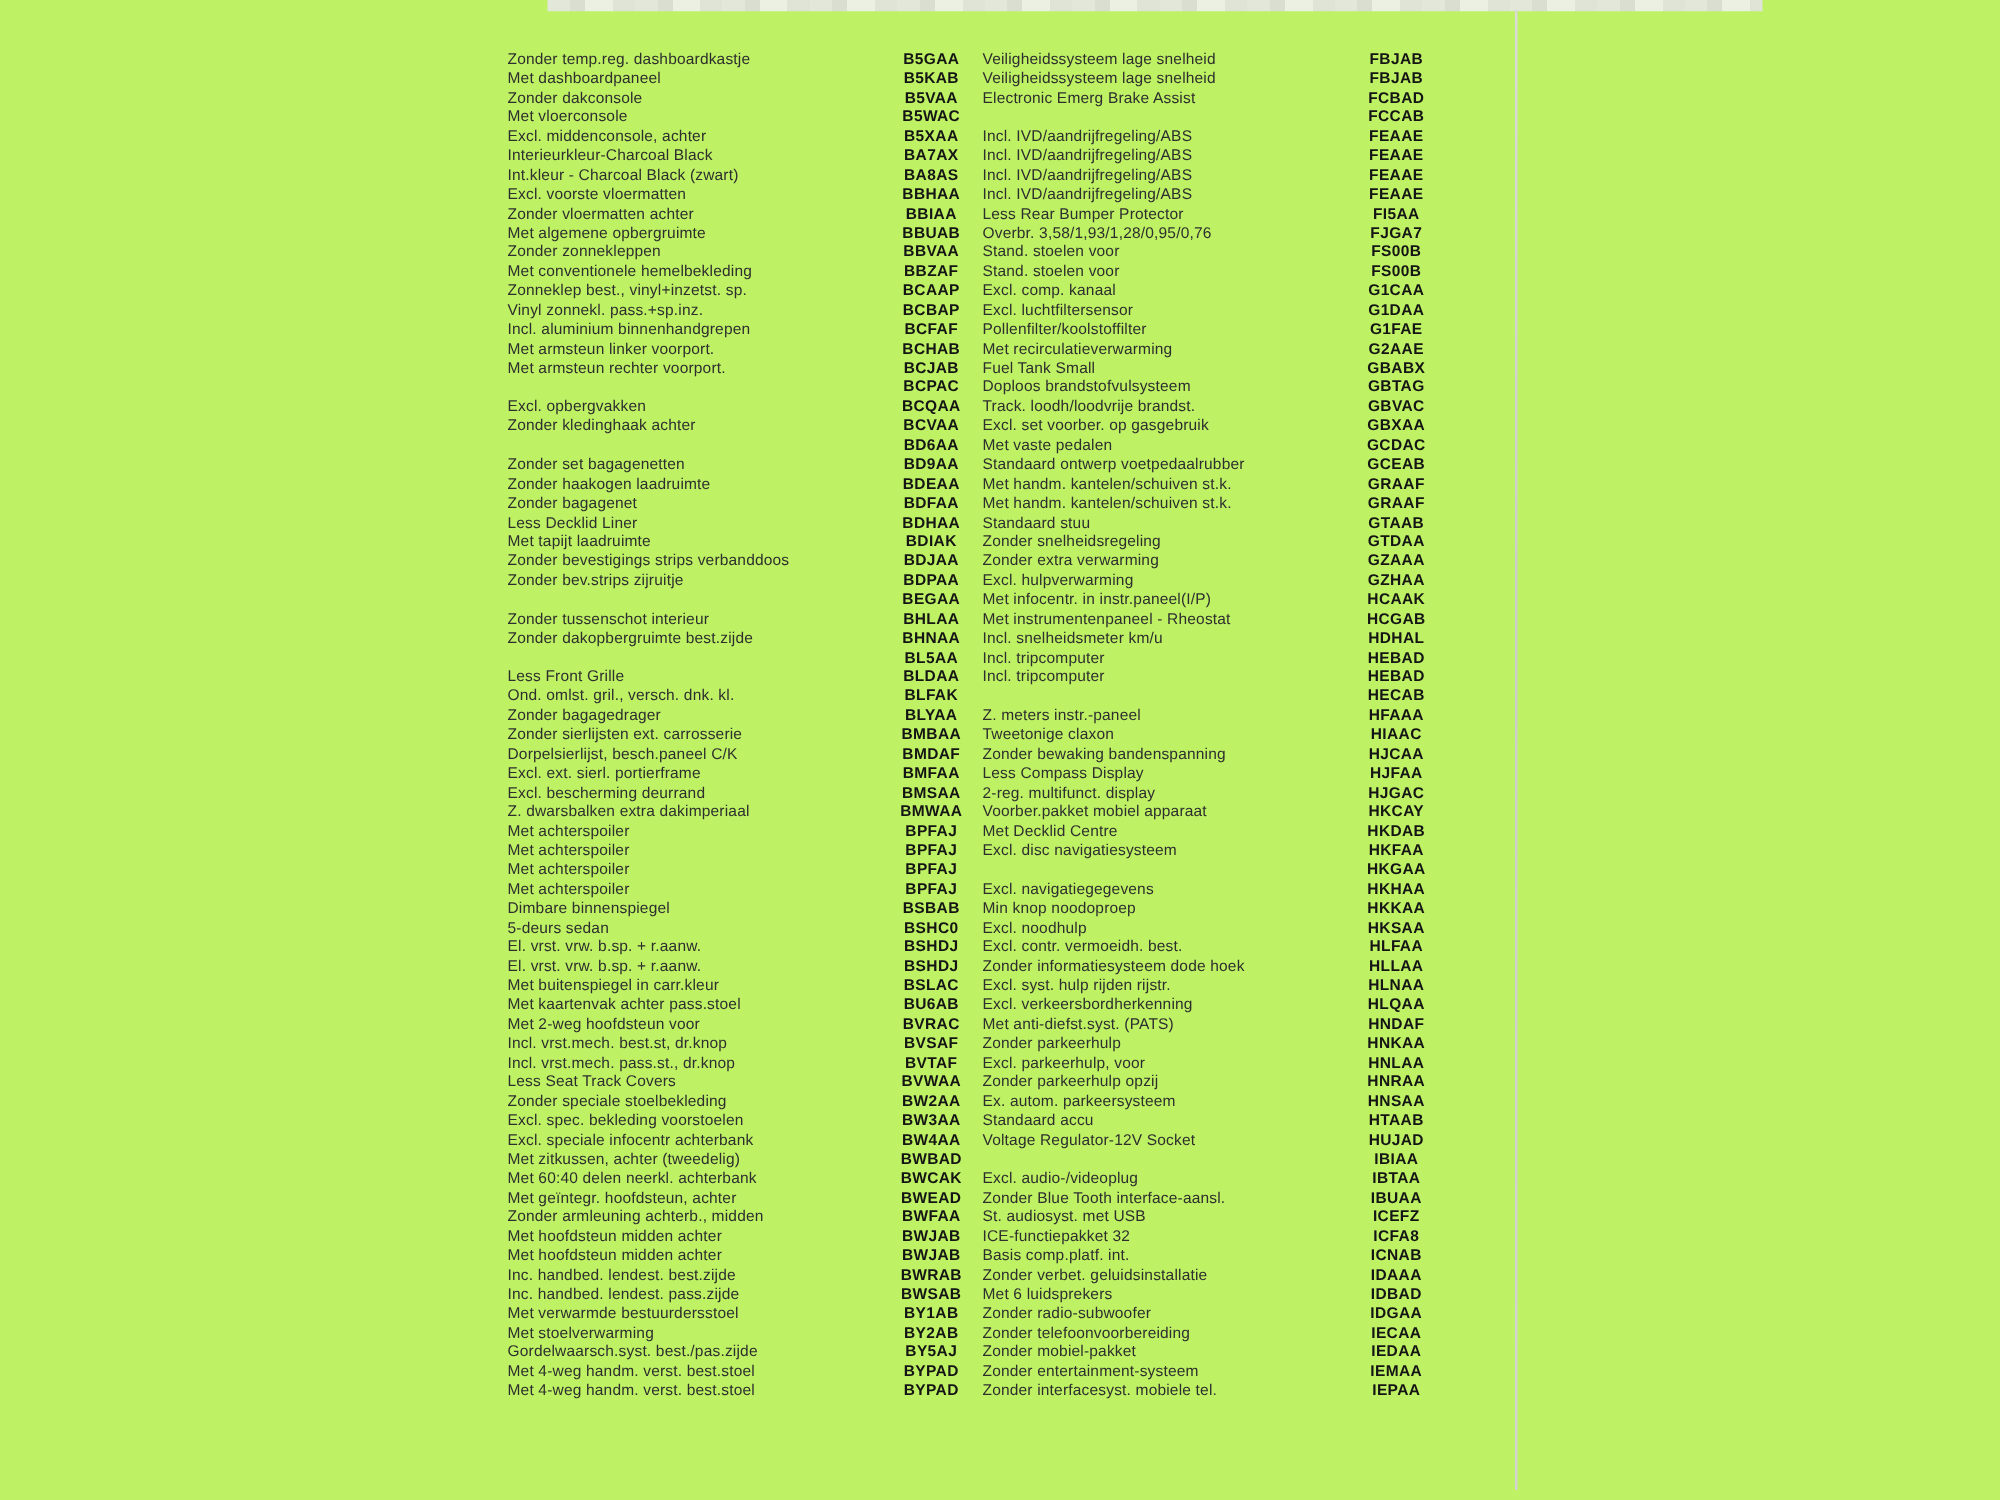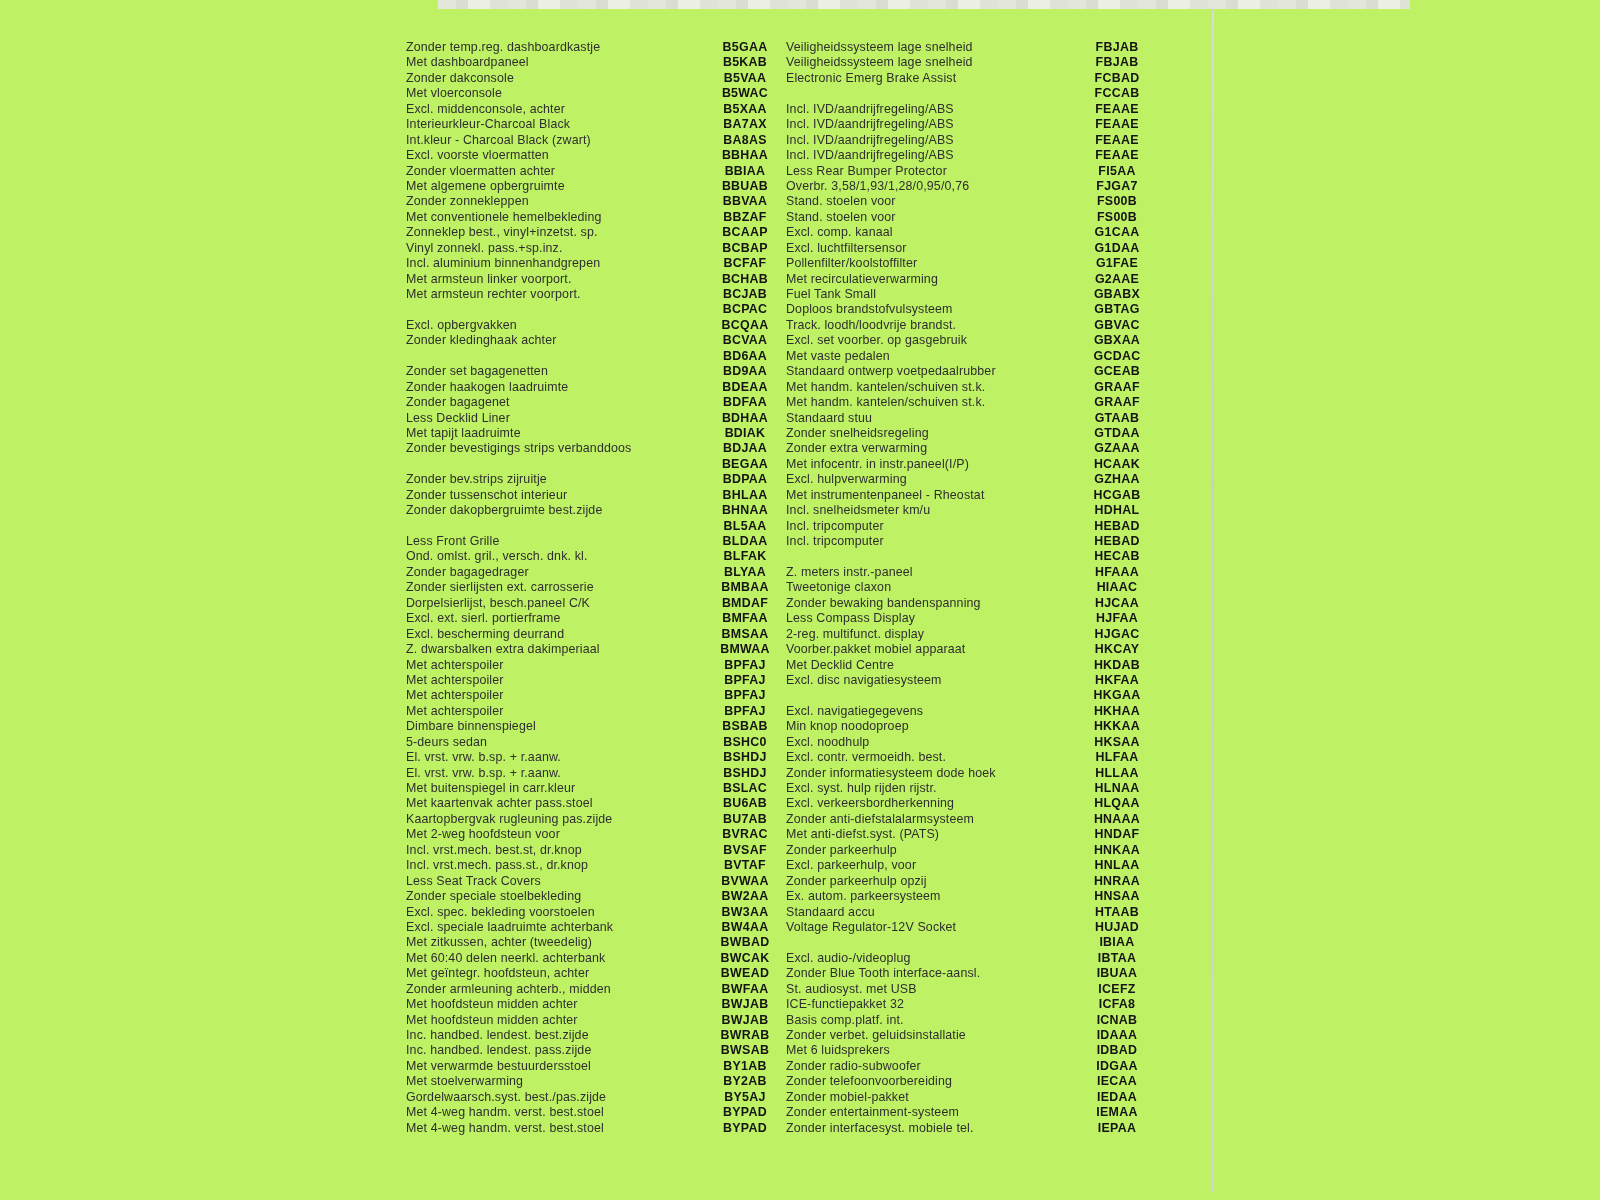--- a/index.html
+++ b/index.html
@@ -203,32 +203,32 @@
     <span class="d2">Zonder snelheidsregeling</span>
     <span class="c2">GTDAA</span>
   </div>
       <div class="row">
     <span class="d1">Zonder bevestigings strips verbanddoos</span>
     <span class="c1">BDJAA</span>
     <span class="d2">Zonder extra verwarming</span>
     <span class="c2">GZAAA</span>
   </div>
       <div class="row">
+    <span class="d1">Zonder bev.strips zijruitje</span>
+    <span class="c1">BDPAA</span>
+    <span class="d2">Excl. hulpverwarming</span>
+    <span class="c2">GZHAA</span>
+  </div>
+      <div class="row">
     <span class="d1"></span>
     <span class="c1">BEGAA</span>
     <span class="d2">Met infocentr. in instr.paneel(I/P)</span>
     <span class="c2">HCAAK</span>
   </div>
       <div class="row">
-    <span class="d1">Zonder bev.strips zijruitje</span>
-    <span class="c1">BDPAA</span>
-    <span class="d2">Excl. hulpverwarming</span>
-    <span class="c2">GZHAA</span>
-  </div>
-      <div class="row">
     <span class="d1">Zonder tussenschot interieur</span>
     <span class="c1">BHLAA</span>
     <span class="d2">Met instrumentenpaneel - Rheostat</span>
     <span class="c2">HCGAB</span>
   </div>
       <div class="row">
     <span class="d1">Zonder dakopbergruimte best.zijde</span>
     <span class="c1">BHNAA</span>
     <span class="d2">Incl. snelheidsmeter km/u</span>
     <span class="c2">HDHAL</span>
@@ -341,26 +341,20 @@
     <span class="d2">Excl. syst. hulp rijden rijstr.</span>
     <span class="c2">HLNAA</span>
   </div>
       <div class="row">
     <span class="d1">Met kaartenvak achter pass.stoel</span>
     <span class="c1">BU6AB</span>
     <span class="d2">Excl. verkeersbordherkenning</span>
     <span class="c2">HLQAA</span>
   </div>
       <div class="row">
-    <span class="d1">Kaartopbergvak rugleuning pas.zijde</span>
-    <span class="c1">BU7AB</span>
-    <span class="d2">Zonder anti-diefstalalarmsysteem</span>
-    <span class="c2">HNAAA</span>
-  </div>
-      <div class="row">
     <span class="d1">Met 2-weg hoofdsteun voor</span>
     <span class="c1">BVRAC</span>
     <span class="d2">Met anti-diefst.syst. (PATS)</span>
     <span class="c2">HNDAF</span>
   </div>
       <div class="row">
     <span class="d1">Incl. vrst.mech. best.st, dr.knop</span>
     <span class="c1">BVSAF</span>
     <span class="d2">Zonder parkeerhulp</span>
     <span class="c2">HNKAA</span>
@@ -383,21 +377,21 @@
     <span class="d2">Ex. autom. parkeersysteem</span>
     <span class="c2">HNSAA</span>
   </div>
       <div class="row">
     <span class="d1">Excl. spec. bekleding voorstoelen</span>
     <span class="c1">BW3AA</span>
     <span class="d2">Standaard accu</span>
     <span class="c2">HTAAB</span>
   </div>
       <div class="row">
-    <span class="d1">Excl. speciale laadruimte achterbank</span>
+    <span class="d1">Excl. speciale infocentr achterbank</span>
     <span class="c1">BW4AA</span>
     <span class="d2">Voltage Regulator-12V Socket</span>
     <span class="c2">HUJAD</span>
   </div>
       <div class="row">
     <span class="d1">Met zitkussen, achter (tweedelig)</span>
     <span class="c1">BWBAD</span>
     <span class="d2"></span>
     <span class="c2">IBIAA</span>
   </div>

